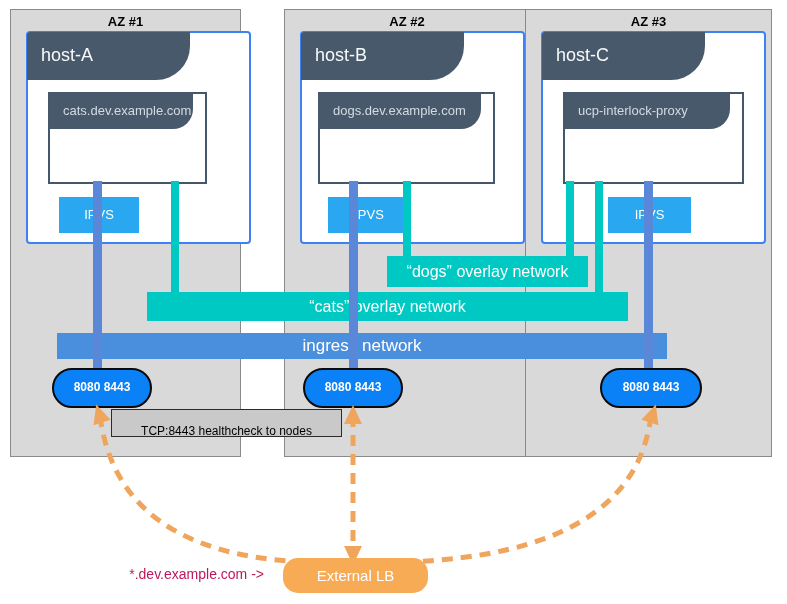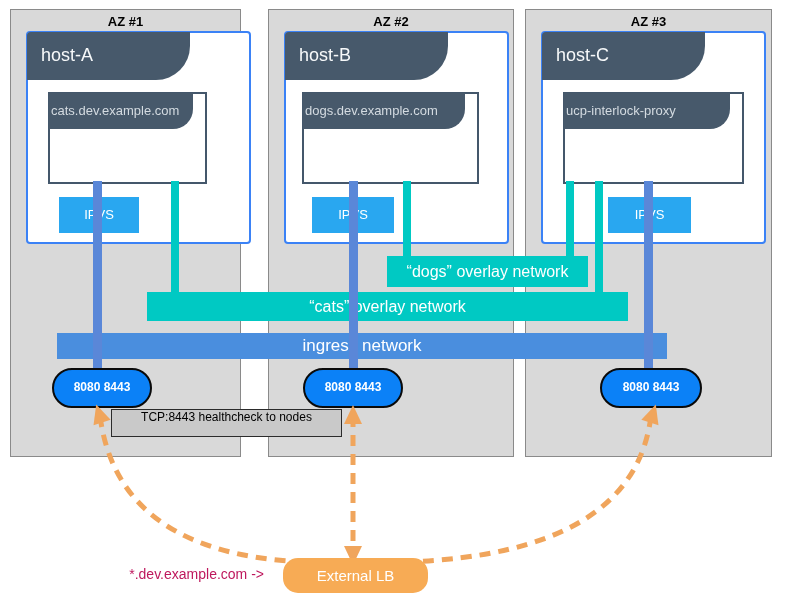--- a/index.html
+++ b/index.html
@@ -17,21 +17,21 @@
               background: #ffffff; border: 2px solid #3b82f6; border-radius: 4px; }
   .host-tab { position: absolute; left: -1px; top: -1px; width: 163px; height: 48px;
               background: #47596b; border-top-left-radius: 4px; border-bottom-right-radius: 34px; }
   .host-label { display: block; padding-left: 14px; line-height: 47px; font-size: 18px; color: #f7f9fa; }
 
   
   .svc-box { position: absolute; background: #ffffff; border: 2px solid #44576b; }
   .svc-tab { position: absolute; left: -1px; top: -1px; height: 36px; width: calc(100% - 11px);
              background: #47596b; border-bottom-right-radius: 20px; }
   .svc-label { display: block; padding-left: 2px; line-height: 35px; font-size: 13px; color: #d4dbe1;
-               white-space: nowrap; overflow: hidden; }
+               white-space: nowrap; overflow: hidden; margin-left: 12px; }
 
   
   .ipvs { position: absolute; height: 36px; background: #29a7f0; color: #ffffff;
           font-size: 13px; text-align: center; line-height: 36px; }
 
   
   .vline { position: absolute; top: 181px; }
   .vline.blue { width: 9px; height: 187px; background: #5a87d8; }
   .vline.teal { width: 8px; background: #00c9c3; }
 
@@ -41,21 +41,21 @@
   .netbar.blue { background: #4a8ede; }
 
   
   .port-box { position: absolute; top: 368px; height: 40px; background: #0b81f7;
               border: 2px solid #0a0a0a; border-radius: 20px; color: #ffffff;
               font-size: 12px; font-weight: bold; text-align: center; line-height: 35px; }
 
   
   .healthcheck { position: absolute; left: 111px; top: 409px; width: 231px; height: 28px;
                  background: #c9c9c9; border: 1px solid #2b2b2b; text-align: center;
-                 font-size: 12px; line-height: 13px; color: #000; padding-top: 1px; }
+                 font-size: 12px; line-height: 13px; color: #000; padding-top: 15px; }
 
   
   .external-lb { position: absolute; left: 283px; top: 558px; width: 145px; height: 35px;
                  background: #f7ab55; color: #ffffff; font-size: 15px;
                  text-align: center; line-height: 35px; border-radius: 15px; }
   .dns-label { position: absolute; left: 88px; top: 566px; width: 176px; text-align: right;
                font-size: 14px; font-weight: normal; color: #be185d; }
 
   .overlay-svg { position: absolute; left: 0; top: 0; pointer-events: none; }
 </style>
@@ -72,21 +72,21 @@
       </div>
       <div class="svc-box" style="left:20px; top:59px; width:159px; height:92px;">
         <div class="svc-tab">
           <span class="svc-label">cats.dev.example.com</span>
         </div>
       </div>
       <div class="ipvs" style="left:31px; top:164px; width:80px;">IPVS</div>
     </div>
   </div>
 
-  <div class="panel" style="left:268px; width:246px;">
+  <div class="panel" style="left:284px; width:246px;">
     <div class="az-title">AZ #2</div>
     <div class="host-box">
       <div class="host-tab">
         <span class="host-label">host-B</span>
       </div>
       <div class="svc-box" style="left:16px; top:59px; width:177px; height:92px;">
         <div class="svc-tab">
           <span class="svc-label">dogs.dev.example.com</span>
         </div>
       </div>

